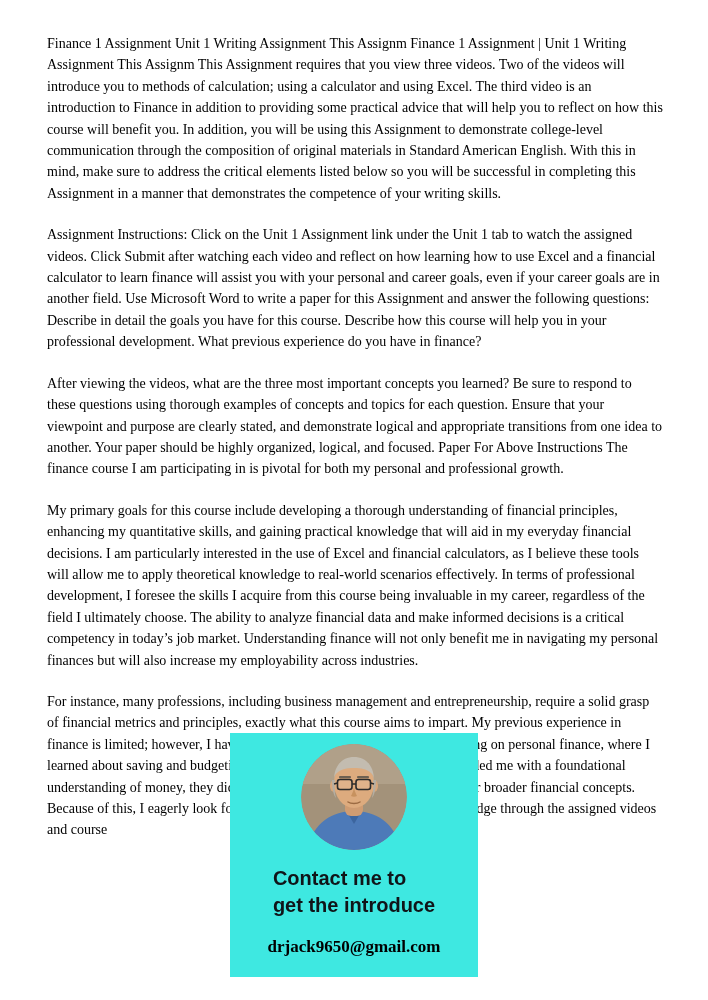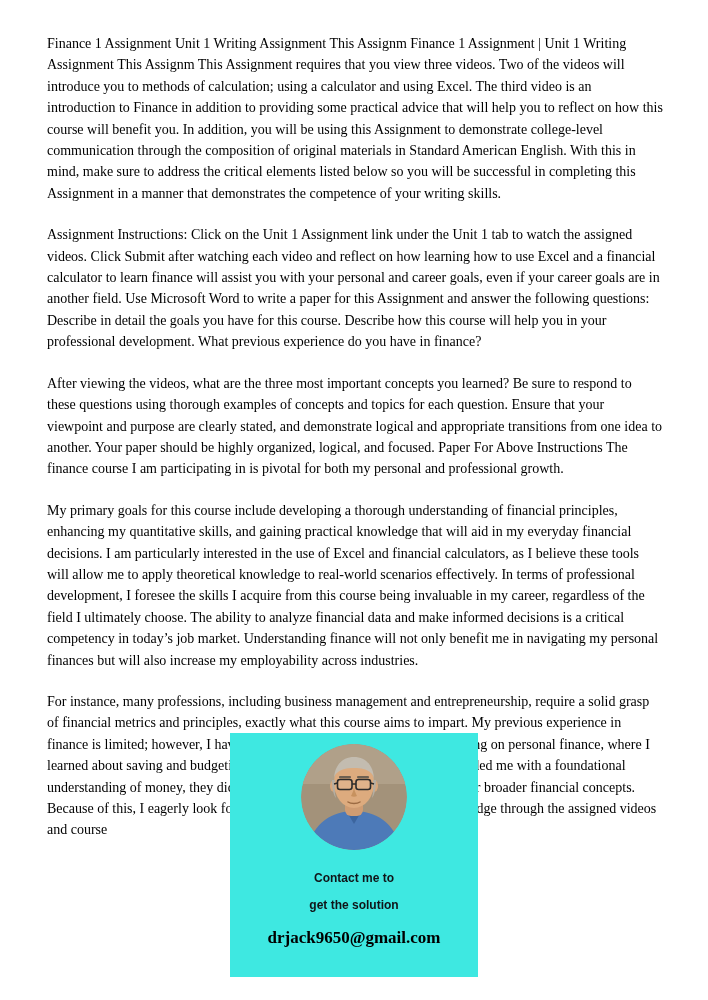--- a/index.html
+++ b/index.html
@@ -49,27 +49,26 @@
   }
   .photo-circle svg {
     display: block;
     width: 106px;
     height: 106px;
   }
   .overlay-headline {
     margin-top: 15px;
     font-family: "Liberation Sans", sans-serif;
     font-weight: bold;
-    font-size: 12px;
+    font-size: 20px;
     line-height: 27px;
     color: #101418;
-    text-align: center;
   }
   .overlay-email {
-    margin-top: 9px;
+    margin-top: 18px;
     font-family: "Liberation Serif", serif;
     font-weight: bold;
     font-size: 17px;
     color: #000000;
     text-align: left;
   }
 </style>
 </head>
 <body>
 
@@ -117,16 +116,16 @@
         <line x1="36.5" y1="39" x2="33" y2="40" stroke="#2b2b2b" stroke-width="1.4"></line>
         <line x1="69.5" y1="39" x2="73" y2="40" stroke="#2b2b2b" stroke-width="1.4"></line>
 
         <path d="M53,44 C52,48 51,50 50,52 C51.5,53 54.5,53 56,52 C55,50 54,48 53,44 Z" fill="#c7925f"></path>
         <path d="M47,58 C50,60 56,60 59,58" stroke="#9c6b43" stroke-width="1.5" fill="none" stroke-linecap="round"></path>
       </g>
     </svg>
   </div>
   <div class="overlay-headline">
     <div>Contact me to</div>
-    <div>get the solution</div>
+    <div>get the introduce</div>
   </div>
   <div class="overlay-email">drjack9650@gmail.com</div>
 </div>
 
 </body></html>

